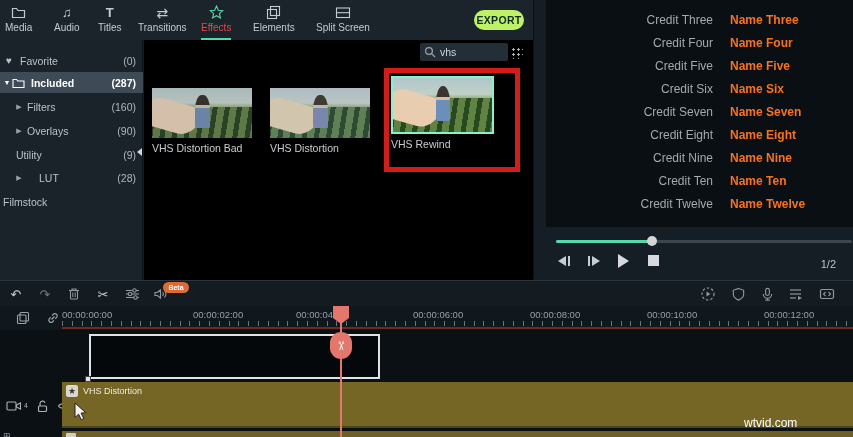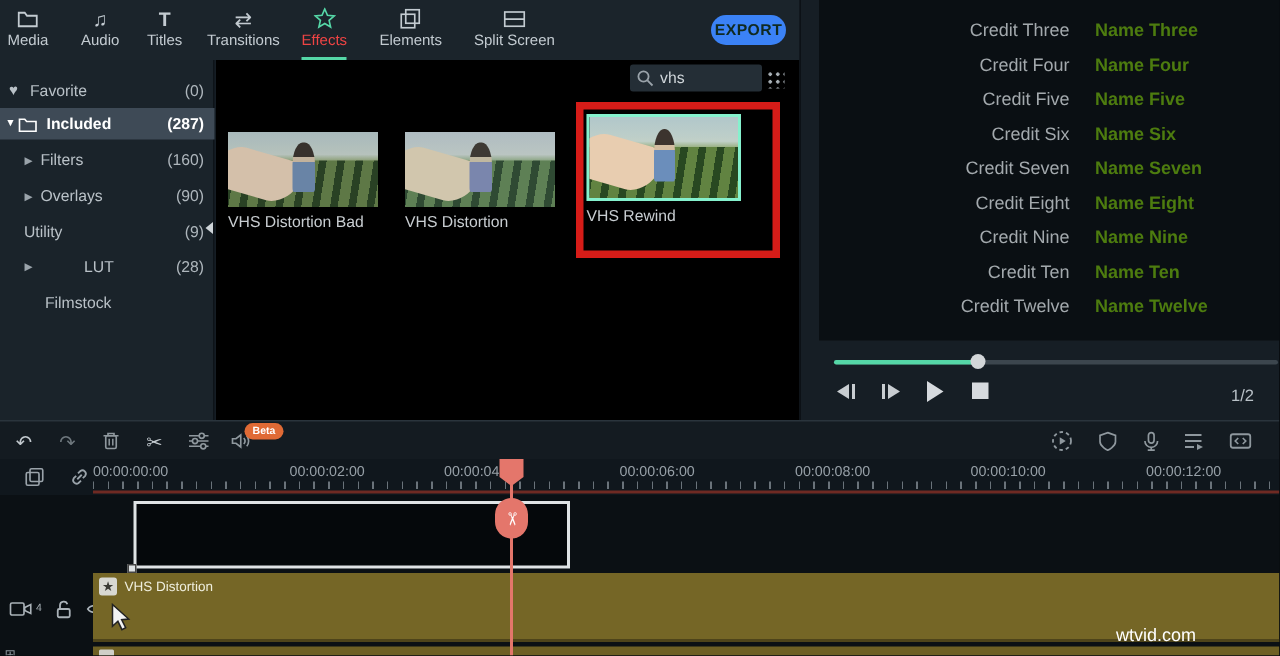--- a/index.html
+++ b/index.html
@@ -8,21 +8,21 @@
   .stage { position:relative; width:853px; height:437px; background:#151d24; overflow:hidden; }
 
   
   .toolbar { position:absolute; left:0; top:0; width:533px; height:40px; background:#1b242b; }
   .tab { position:absolute; top:4px; height:34px; display:flex; flex-direction:column; align-items:center; color:#c3cbd1; cursor:pointer; }
   .tab .ticon { height:17px; display:flex; align-items:center; justify-content:center; font-size:13px; }
   .tab .tlabel { font-size:10px; margin-top:1px; white-space:nowrap; }
   .tab.active { color:#ef4444; }
   .tab.active::after { content:""; position:absolute; bottom:-2px; left:0; right:0; height:2px; background:#55d7a7; }
   svg.ic { display:block; }
-  .export-btn { position:absolute; left:474px; top:10px; width:50px; height:20px; border-radius:10px; background:#3b82f6; color:#102a20; font-size:10.5px; font-weight:bold; display:flex; align-items:center; justify-content:center; letter-spacing:.3px; cursor:pointer; }
+  .export-btn { position:absolute; left:474px; top:10px; width:50px; height:20px; border-radius:10px; background:#bef264; color:#102a20; font-size:10.5px; font-weight:bold; display:flex; align-items:center; justify-content:center; letter-spacing:.3px; cursor:pointer; }
 
   
   .sidebar { position:absolute; left:0; top:40px; width:143px; height:240px; background:#1a232a; border-right:1px solid #0d1318; }
   .side-row { position:absolute; left:0; width:143px; height:21px; display:flex; align-items:center; color:#b9c1c7; font-size:10.5px; cursor:pointer; }
   .side-row .caret { font-size:7px; color:#9aa3aa; width:10px; text-align:center; }
   .side-row .cnt { position:absolute; right:7px; font-size:10.5px; color:#aeb6bc; }
   .side-row.selected { background:#3e4a56; color:#ffffff; font-weight:bold; }
   .side-row.selected .cnt { color:#fff; font-weight:bold; }
   .collapse-arrow { position:absolute; left:137px; top:148px; width:0; height:0; border-top:4px solid transparent; border-bottom:4px solid transparent; border-right:5px solid #cfd5d9; cursor:pointer; }
 
@@ -44,21 +44,21 @@
   .card3 .thumb { filter:saturate(1.05) brightness(1.05); }
   .card-label { margin-top:4px; font-size:10.5px; color:#c8cdd1; white-space:nowrap; }
   .anno-box { position:absolute; left:240px; top:28px; width:136px; height:104px; border:5px solid #d61c18; z-index:30; pointer-events:none; }
 
   
   .preview { position:absolute; left:533px; top:0; width:320px; height:280px; background:#161e25; border-left:1px solid #0c1116; }
   .video { position:absolute; left:12px; top:0; width:308px; height:227px; background:#0a0f13; overflow:hidden; }
   .credits { position:absolute; right:12px; top:8px; }
   .credit-row { display:flex; align-items:center; height:23px; }
   .c-role { width:150px; text-align:right; color:#a3a9ad; font-size:12px; margin-right:17px; white-space:nowrap; }
-  .c-name { width:112px; text-align:left; color:#4d7c0f; font-size:12px; font-weight:bold; white-space:nowrap; }
+  .c-name { width:112px; text-align:left; color:#f97316; font-size:12px; font-weight:bold; white-space:nowrap; }
   .seek { position:absolute; left:22px; top:236px; width:296px; height:10px; cursor:pointer; }
   .seek .track { position:absolute; top:4px; left:0; right:0; height:3px; background:#3c464e; border-radius:2px; }
   .seek .fill { position:absolute; top:4px; left:0; width:96px; height:3px; background:#55d7a7; border-radius:2px; }
   .seek .handle { position:absolute; left:91px; top:0; width:10px; height:10px; border-radius:50%; background:#d2d6d8; }
   .transport { position:absolute; left:0; top:250px; width:320px; height:30px; }
   .tbtn { position:absolute; top:6px; display:flex; align-items:center; gap:2px; cursor:pointer; }
   .tri-l { width:0; height:0; border-top:5px solid transparent; border-bottom:5px solid transparent; border-right:8px solid #c8cdd1; }
   .tri-r { width:0; height:0; border-top:5px solid transparent; border-bottom:5px solid transparent; border-left:8px solid #c8cdd1; }
   .vbar { width:2px; height:10px; background:#c8cdd1; }
   .play-tri { width:0; height:0; border-top:7px solid transparent; border-bottom:7px solid transparent; border-left:11px solid #d6dade; }
@@ -179,24 +179,24 @@
       <span class="caret" style="margin-left:14px;">▶</span>
       <span style="margin-left:3px;">Overlays</span>
       <span class="cnt">(90)</span>
     </div>
     <div class="side-row" style="top:104px;">
       <span style="margin-left:16px;">Utility</span>
       <span class="cnt">(9)</span>
     </div>
     <div class="side-row" style="top:127px;">
       <span class="caret" style="margin-left:14px;">▶</span>
-      <span style="margin-left:20px;padding-left:12px;">LUT</span>
+      <span style="margin-left:3px;padding-left:12px;">LUT</span>
       <span class="cnt">(28)</span>
     </div>
-    <div class="side-row" style="top:151px;padding-left:27px;">
+    <div class="side-row" style="top:151px;">
       <span style="margin-left:3px;">Filmstock</span>
     </div>
   </div>
   <div class="collapse-arrow"></div>
 
   <div class="effects">
     <input class="searchbox" value="vhs" style="">
     <span class="search-mag">
       <svg class="ic" width="12" height="12" viewBox="0 0 12 12">
           <circle cx="5" cy="5" r="3.4" fill="none" stroke="#9aa3aa" stroke-width="1.2"></circle>

